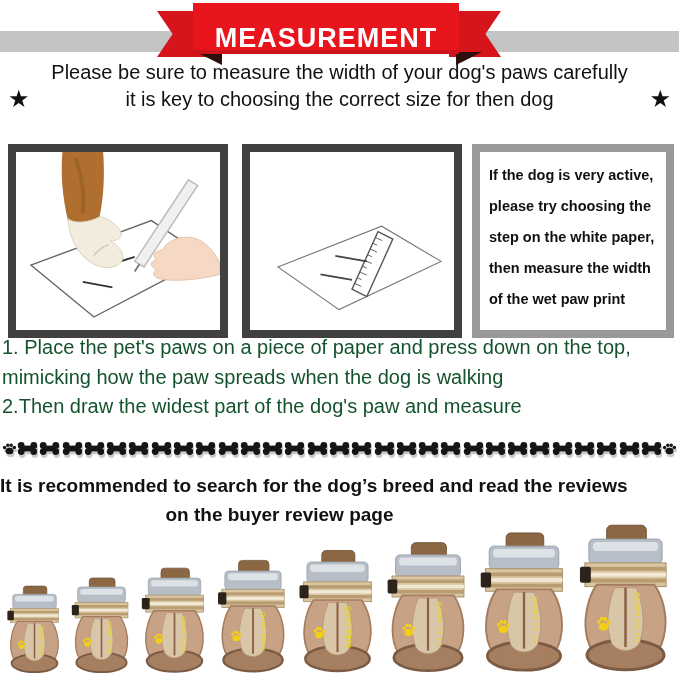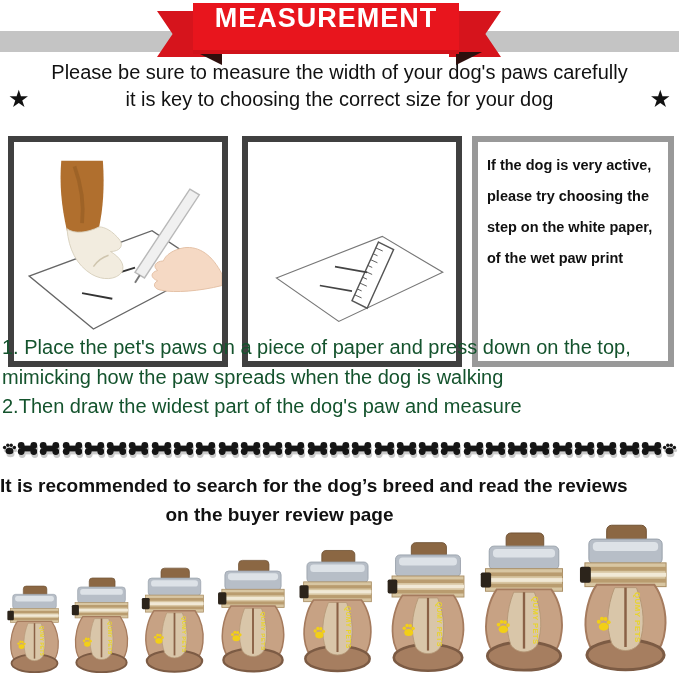--- a/index.html
+++ b/index.html
@@ -11,31 +11,31 @@
   
   .gray-bar { position:absolute; top:31px; left:0; width:679px; height:21px; background:#c4c4c4; }
   .tail { position:absolute; top:11px; width:52px; height:46px; background:#d6141c; }
   .tail-left  { left:157px; clip-path:polygon(0 0,100% 0,100% 100%,0 100%,30% 50%); }
   .tail-right { left:449px; clip-path:polygon(0 0,100% 0,70% 50%,100% 100%,0 100%); }
   .fold { position:absolute; top:52px; width:26px; height:13px; background:#2e0f0d; }
   .fold-left  { left:196px; clip-path:polygon(0 0,100% 0,100% 100%); }
   .fold-right { left:456px; clip-path:polygon(0 0,100% 0,0 100%); }
   .banner-main {
     position:absolute; top:3px; left:193px; width:266px; height:51px;
-    background:#e8151d; display:flex; align-items:flex-start; justify-content:center;
+    background:#e8151d; display:flex; align-items:flex-end; justify-content:center;
     box-shadow: inset 0 -4px 0 rgba(0,0,0,0.10);
   }
   .banner-main span { color:#fff; font-size:27px; font-weight:bold; letter-spacing:1px; }
   
   .heading { position:absolute; top:59px; left:0; width:679px; text-align:center; }
   .heading .hline { font-size:20px; font-weight:normal; color:#111; line-height:27px; white-space:nowrap; }
   .star { position:absolute; top:28px; font-size:24px; color:#111; line-height:24px; }
   .star-left { left:8px; } .star-right { right:8px; }
   
-  .box { position:absolute; top:136px; height:231px; border:6px solid #404040; background:#fff; }
+  .box { position:absolute; top:144px; height:194px; border:8px solid #404040; background:#fff; }
   .box-1 { left:8px;   width:220px; }
   .box-2 { left:242px; width:220px; }
   .box-3 { left:472px; width:202px; border-color:#999; padding:8px 4px 0 9px; }
   .box svg { display:block; width:100%; height:100%; }
   .tip-line { font-size:14.5px; font-weight:bold; color:#111; line-height:31px; white-space:nowrap; }
   
   .instructions { position:absolute; top:333px; left:2px; width:677px; }
   .instr-line { font-size:20px; color:#14532d; line-height:29.5px; white-space:nowrap; }
   
   .divider {
@@ -66,21 +66,21 @@
     <div class="tail tail-right"></div>
     <div class="fold fold-left"></div>
     <div class="fold fold-right"></div>
     <div class="banner-main">
       <span>MEASUREMENT</span>
     </div>
   </div>
 
   <div class="heading">
     <div class="hline">Please be sure to measure the width of your dog's paws carefully</div>
-    <div class="hline">it is key to choosing the correct size for your dog</div>
+    <div class="hline">it is key to choosing the correct size for then dog</div>
     <div class="star star-left">★</div>
     <div class="star star-right">★</div>
   </div>
 
   <div class="box box-1">
     <svg viewBox="0 0 220 192">
       <polygon points="16,122 146,74 206,114 84,178" fill="#ffffff" stroke="#666" stroke-width="1.5"></polygon>
       <line x1="72" y1="140" x2="104" y2="146" stroke="#333" stroke-width="2"></line>
       <line x1="106" y1="120" x2="128" y2="113" stroke="#333" stroke-width="2"></line>
       <path d="M50,0 L94,0 C96,28 94,52 90,70 C80,76 66,78 56,74 C50,48 48,24 50,0 Z" fill="#b06f2e"></path>
@@ -108,20 +108,21 @@
       <line x1="135.2" y1="92.2" x2="142.5" y2="95.5" stroke="#555" stroke-width="1"></line>
       <line x1="92" y1="112" x2="126" y2="118" stroke="#444" stroke-width="1.8"></line>
       <line x1="76" y1="132" x2="110" y2="138" stroke="#444" stroke-width="1.8"></line>
     </svg>
   </div>
 
   <div class="box box-3">
     <div class="tip-line">If the dog is very active,</div>
     <div class="tip-line">please try choosing the</div>
     <div class="tip-line">step on the white paper,</div>
+    <div class="tip-line">then measure the width</div>
     <div class="tip-line">of the wet paw print</div>
   </div>
 
   <div class="instructions">
     <div class="instr-line">1. Place the pet's paws on a piece of paper and press down on the top,</div>
     <div class="instr-line">mimicking how the paw spreads when the dog is walking</div>
     <div class="instr-line">2.Then draw the widest part of the dog's paw and measure</div>
   </div>
 
   <div class="divider">

